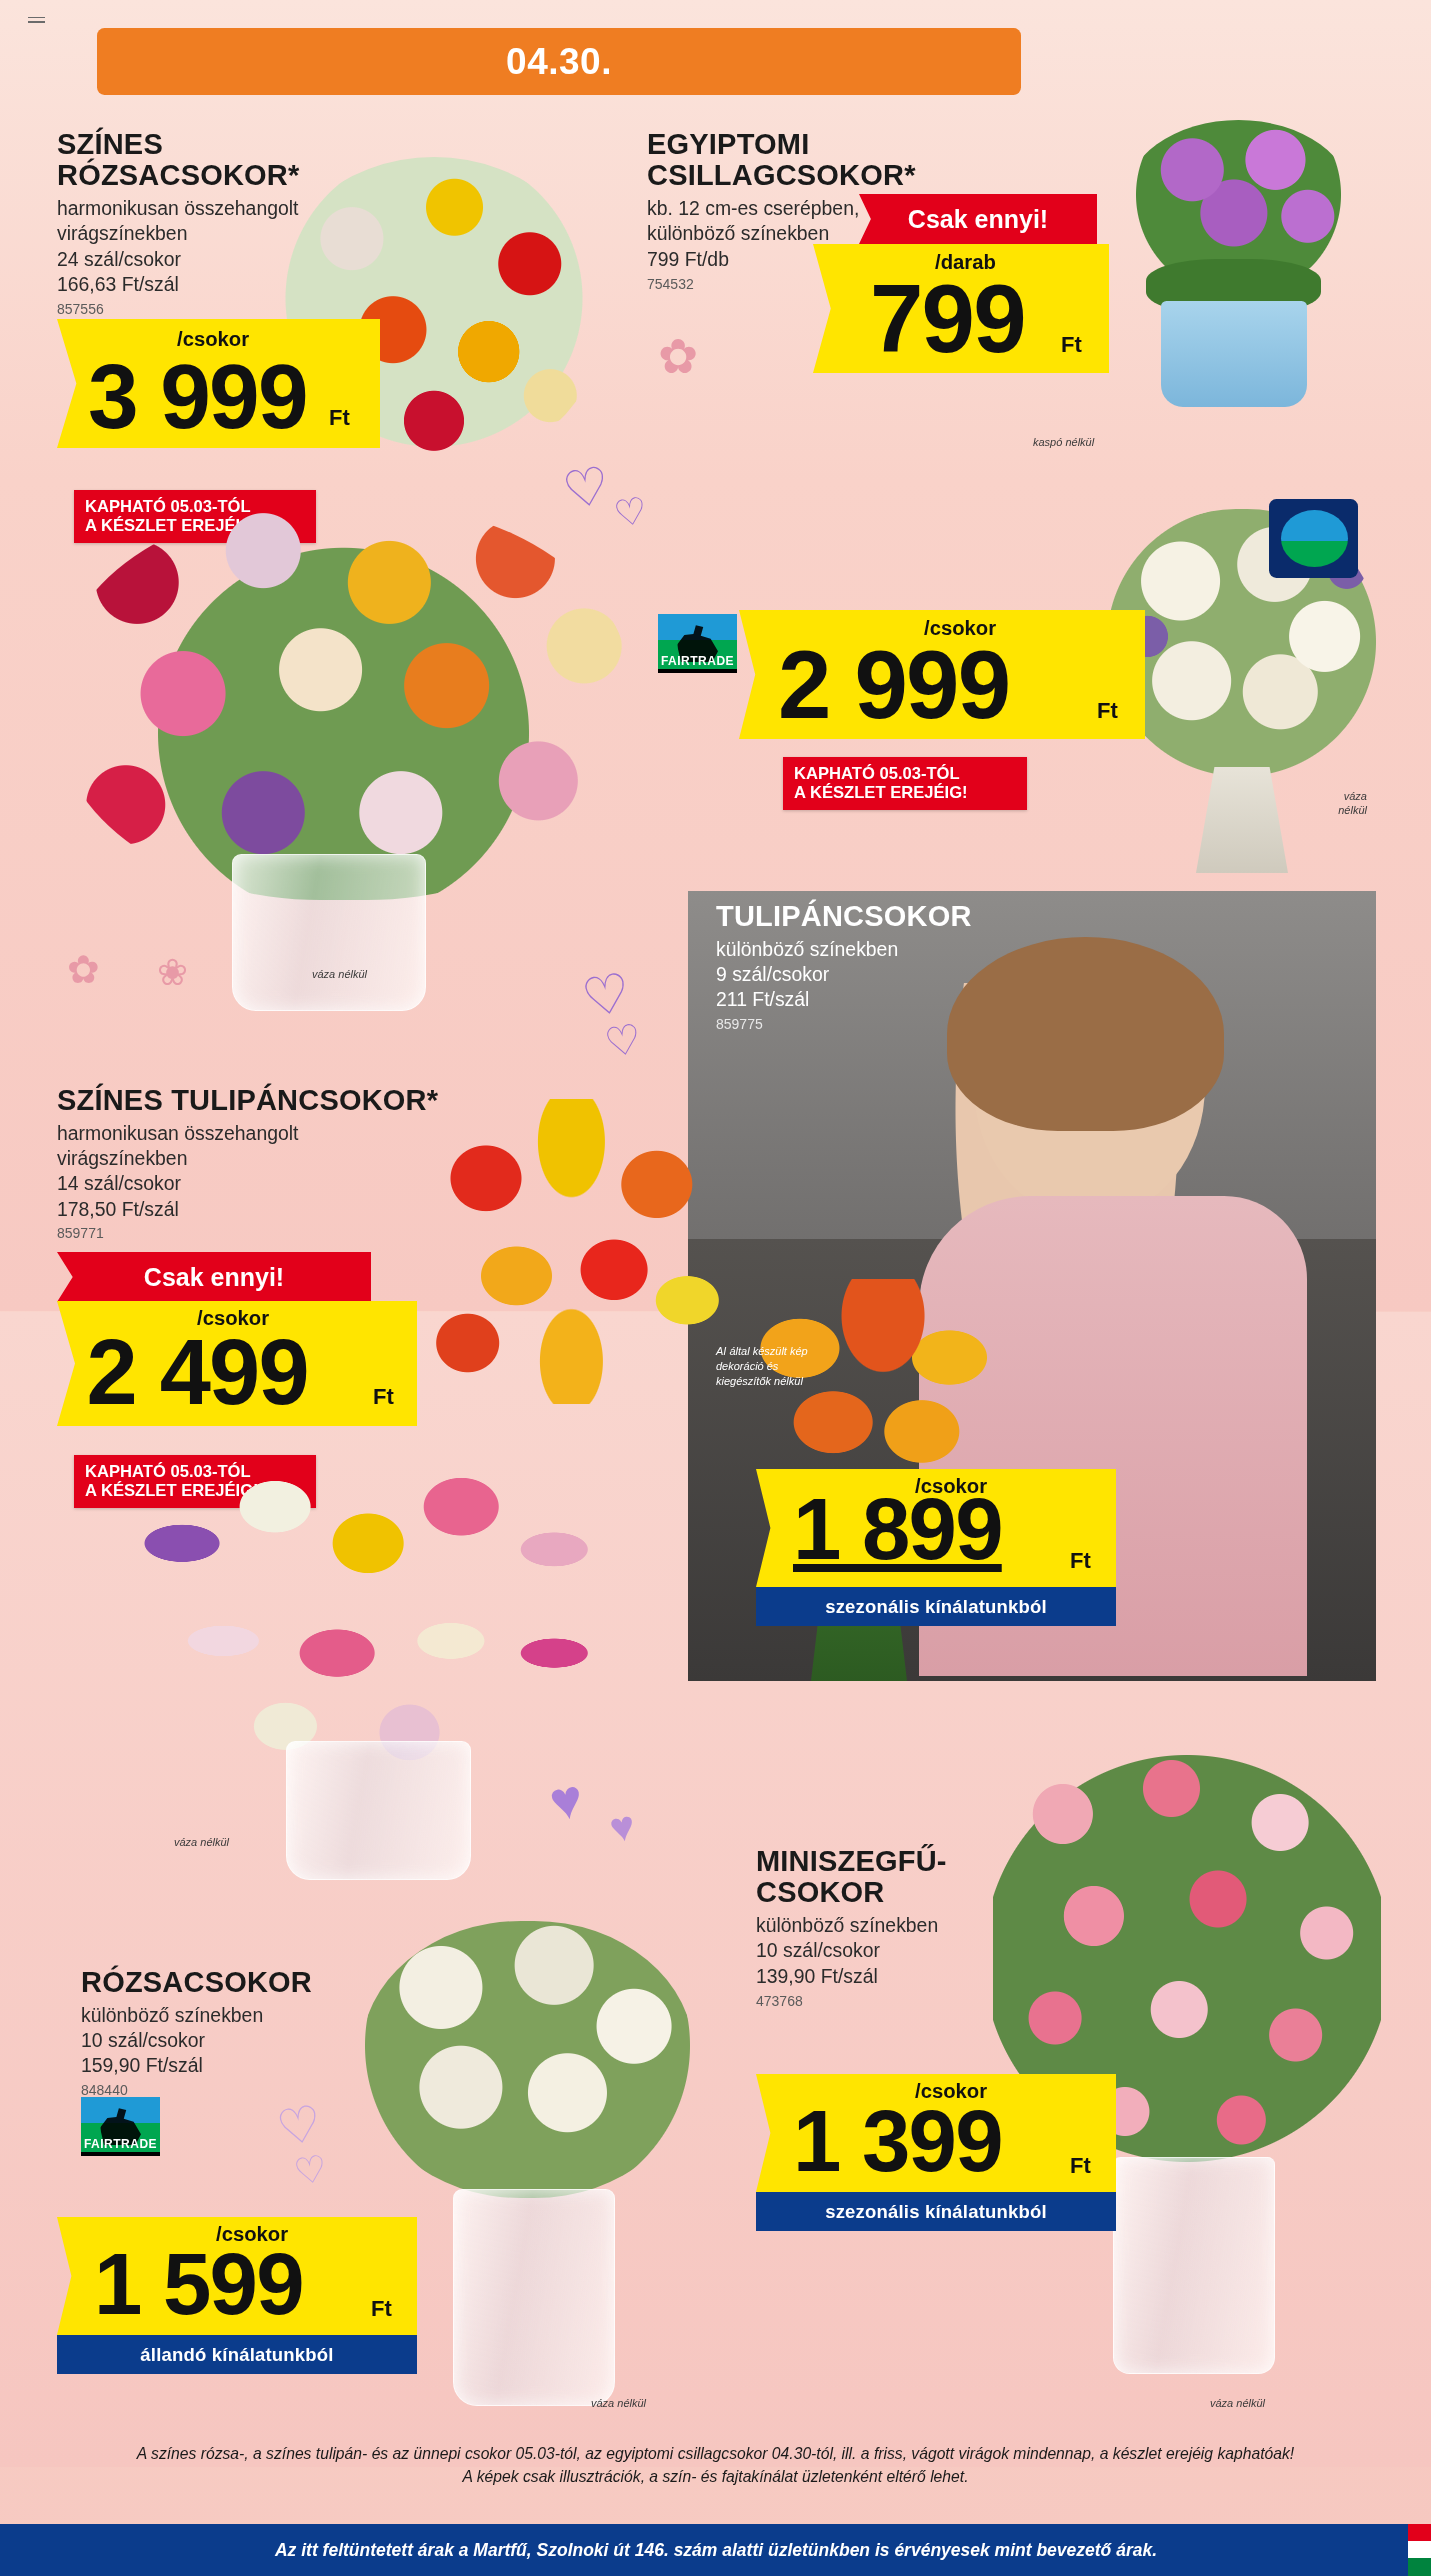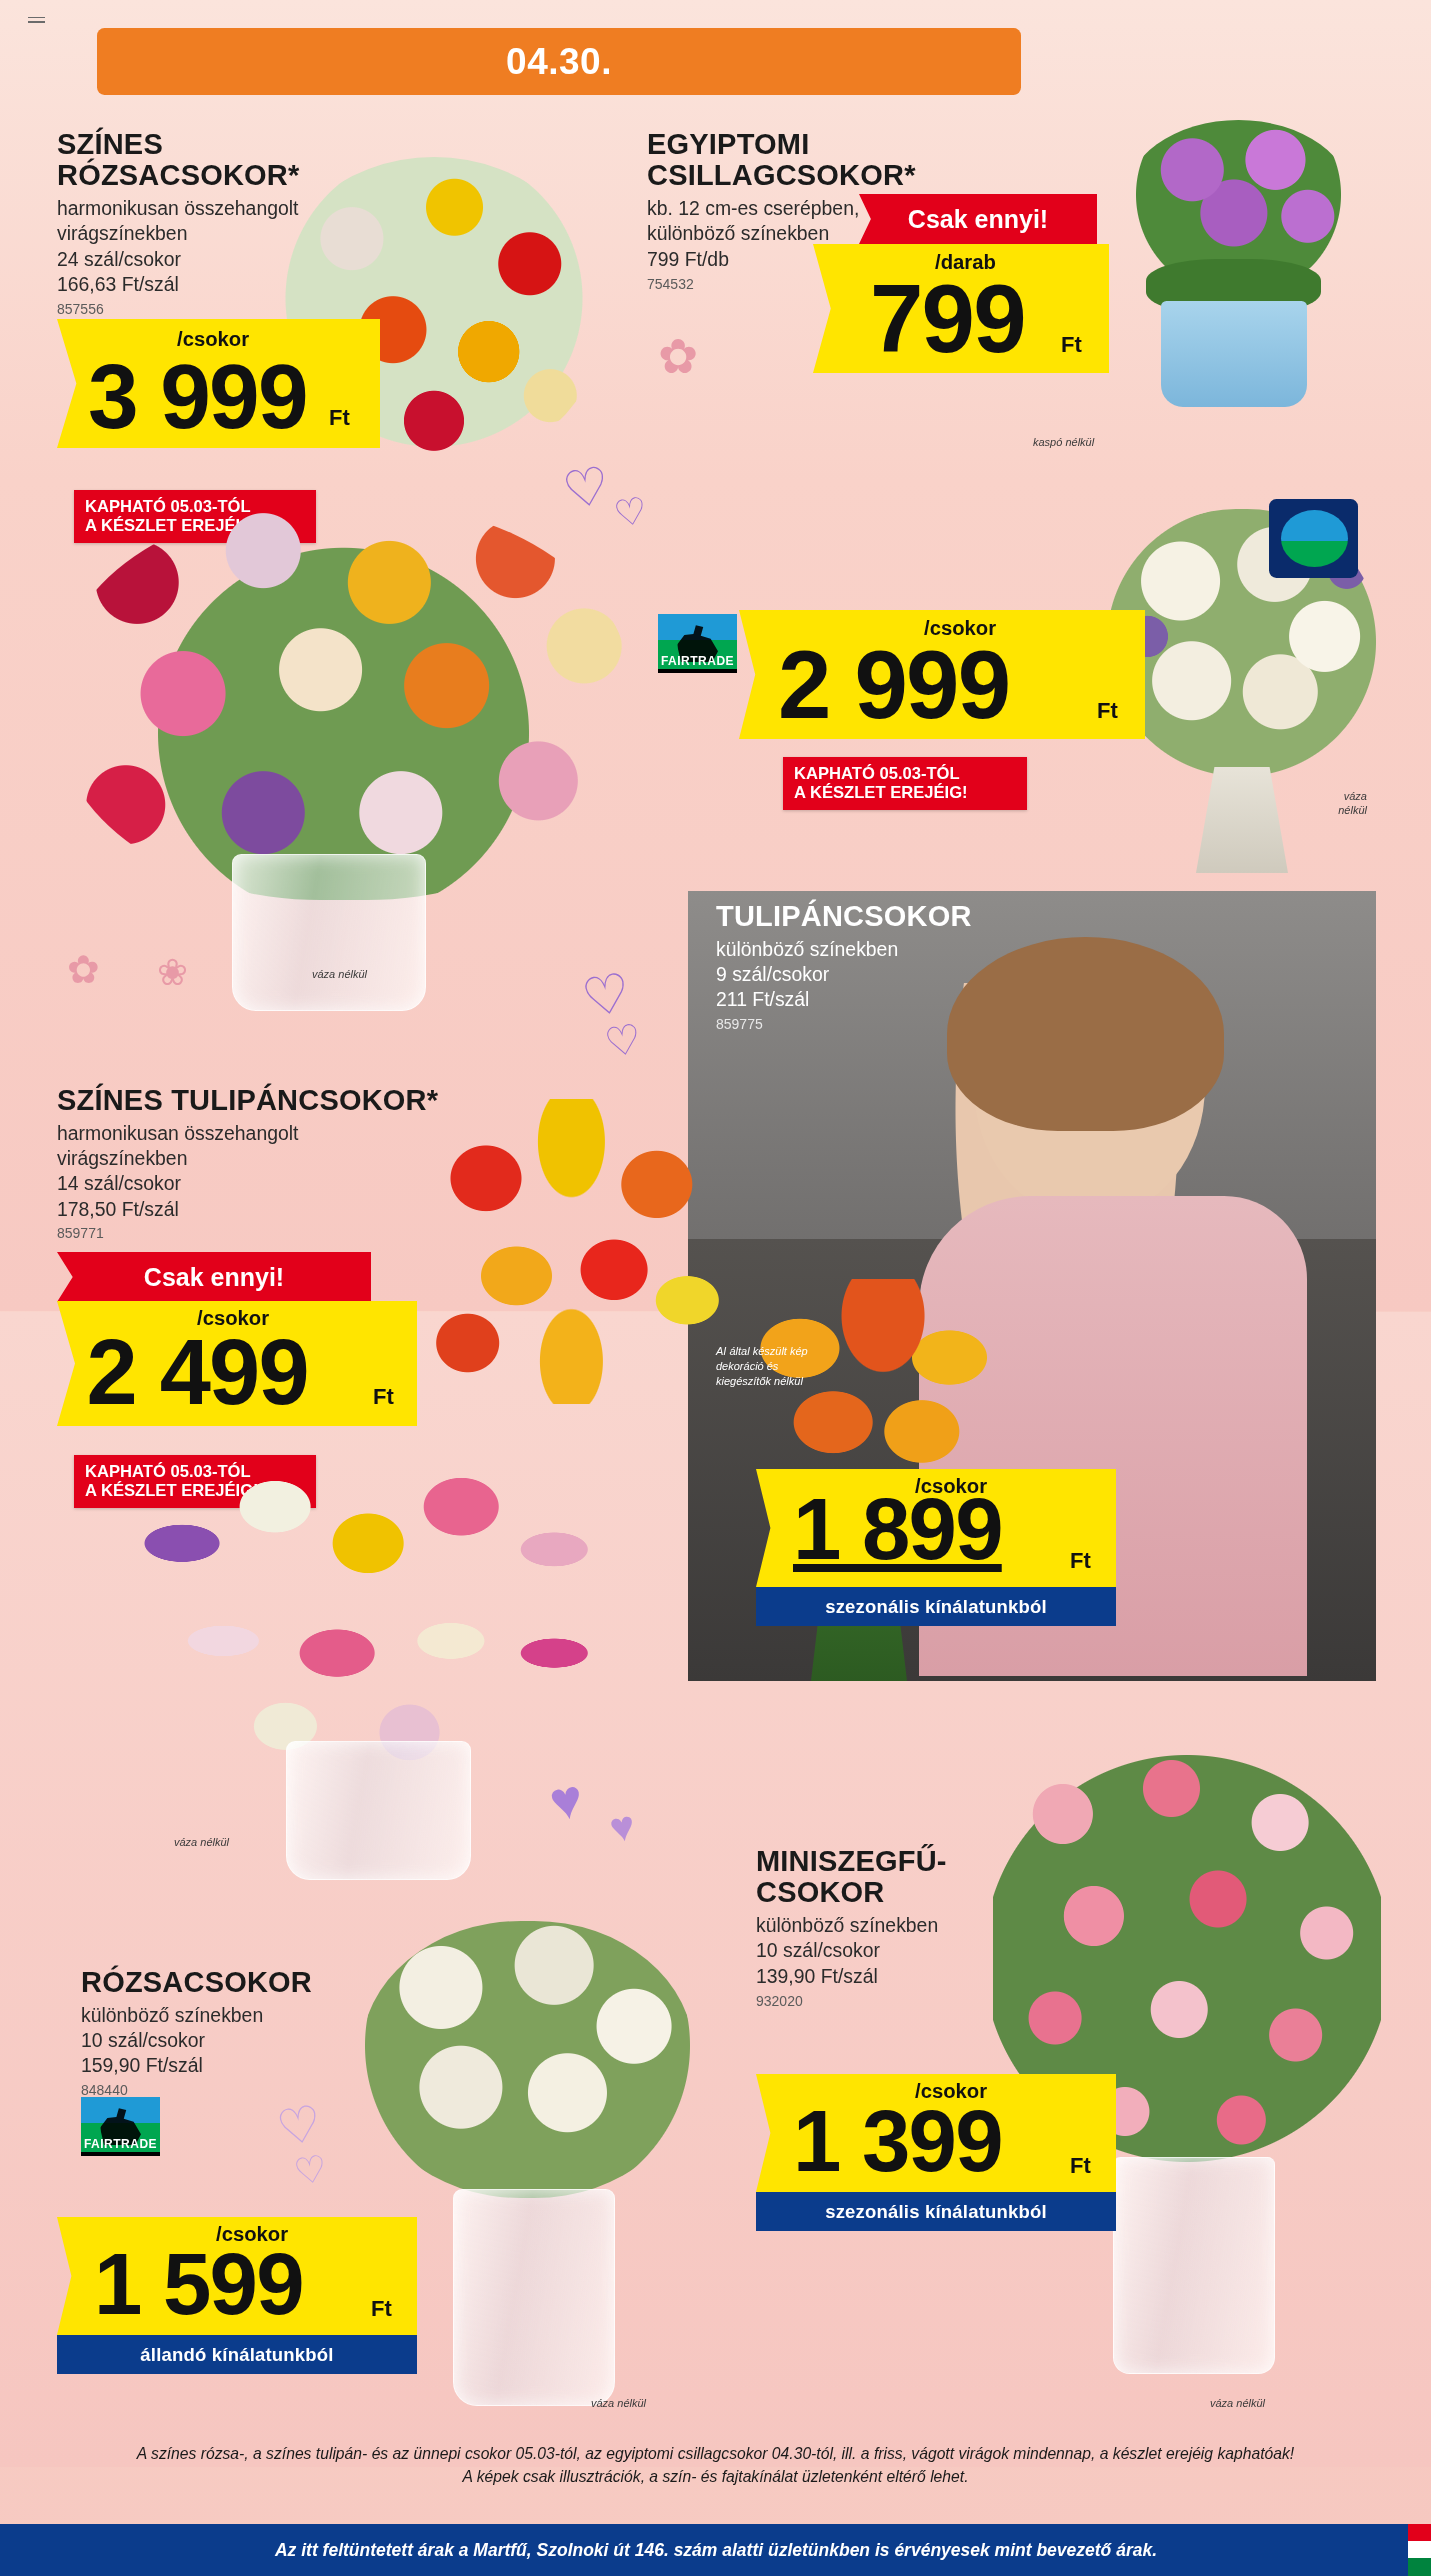--- a/index.html
+++ b/index.html
@@ -430,21 +430,21 @@
   <div style="position:absolute;left:756px;top:1846px;width:351px;">
     <div class="prod-title">
       <div>MINISZEGFŰ-</div>
       <div>CSOKOR</div>
     </div>
     <div class="prod-desc">
       <div>különböző színekben</div>
       <div>10 szál/csokor</div>
       <div>139,90 Ft/szál</div>
     </div>
-    <div class="prod-code">932020</div>
+    <div class="prod-code">473768</div>
   </div>
 
   <div class="photo" style="left:993px;top:1746px;width:388px;height:637px;">
     <div style="position:absolute;left:0;top:0;width:388px;height:425px;
       background:
         radial-gradient(circle at 18% 16%, #f0a8b4 0 29.6px, transparent 30.5px),
         radial-gradient(circle at 46% 10%, #e8738c 0 28px, transparent 29px),
         radial-gradient(circle at 74% 18%, #f6ccd4 0 28px, transparent 29px),
         radial-gradient(circle at 26% 40%, #ef8fa4 0 29.6px, transparent 30.5px),
         radial-gradient(circle at 58% 36%, #e25a78 0 28px, transparent 29px),

